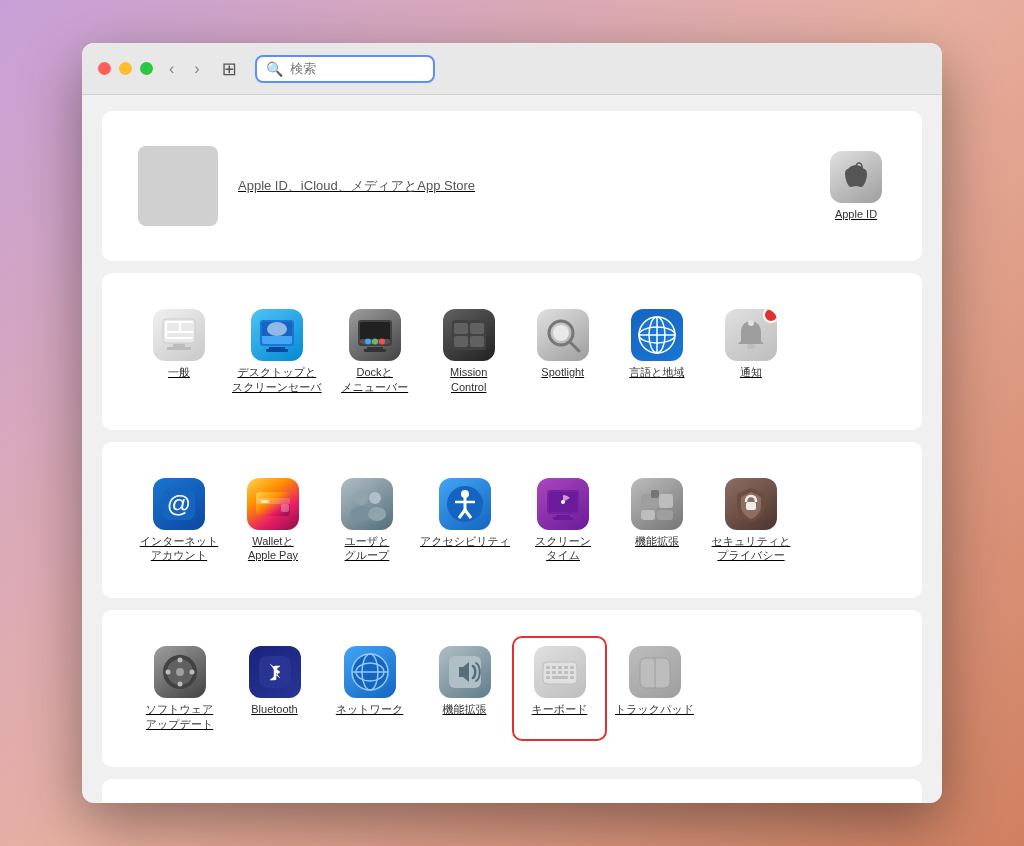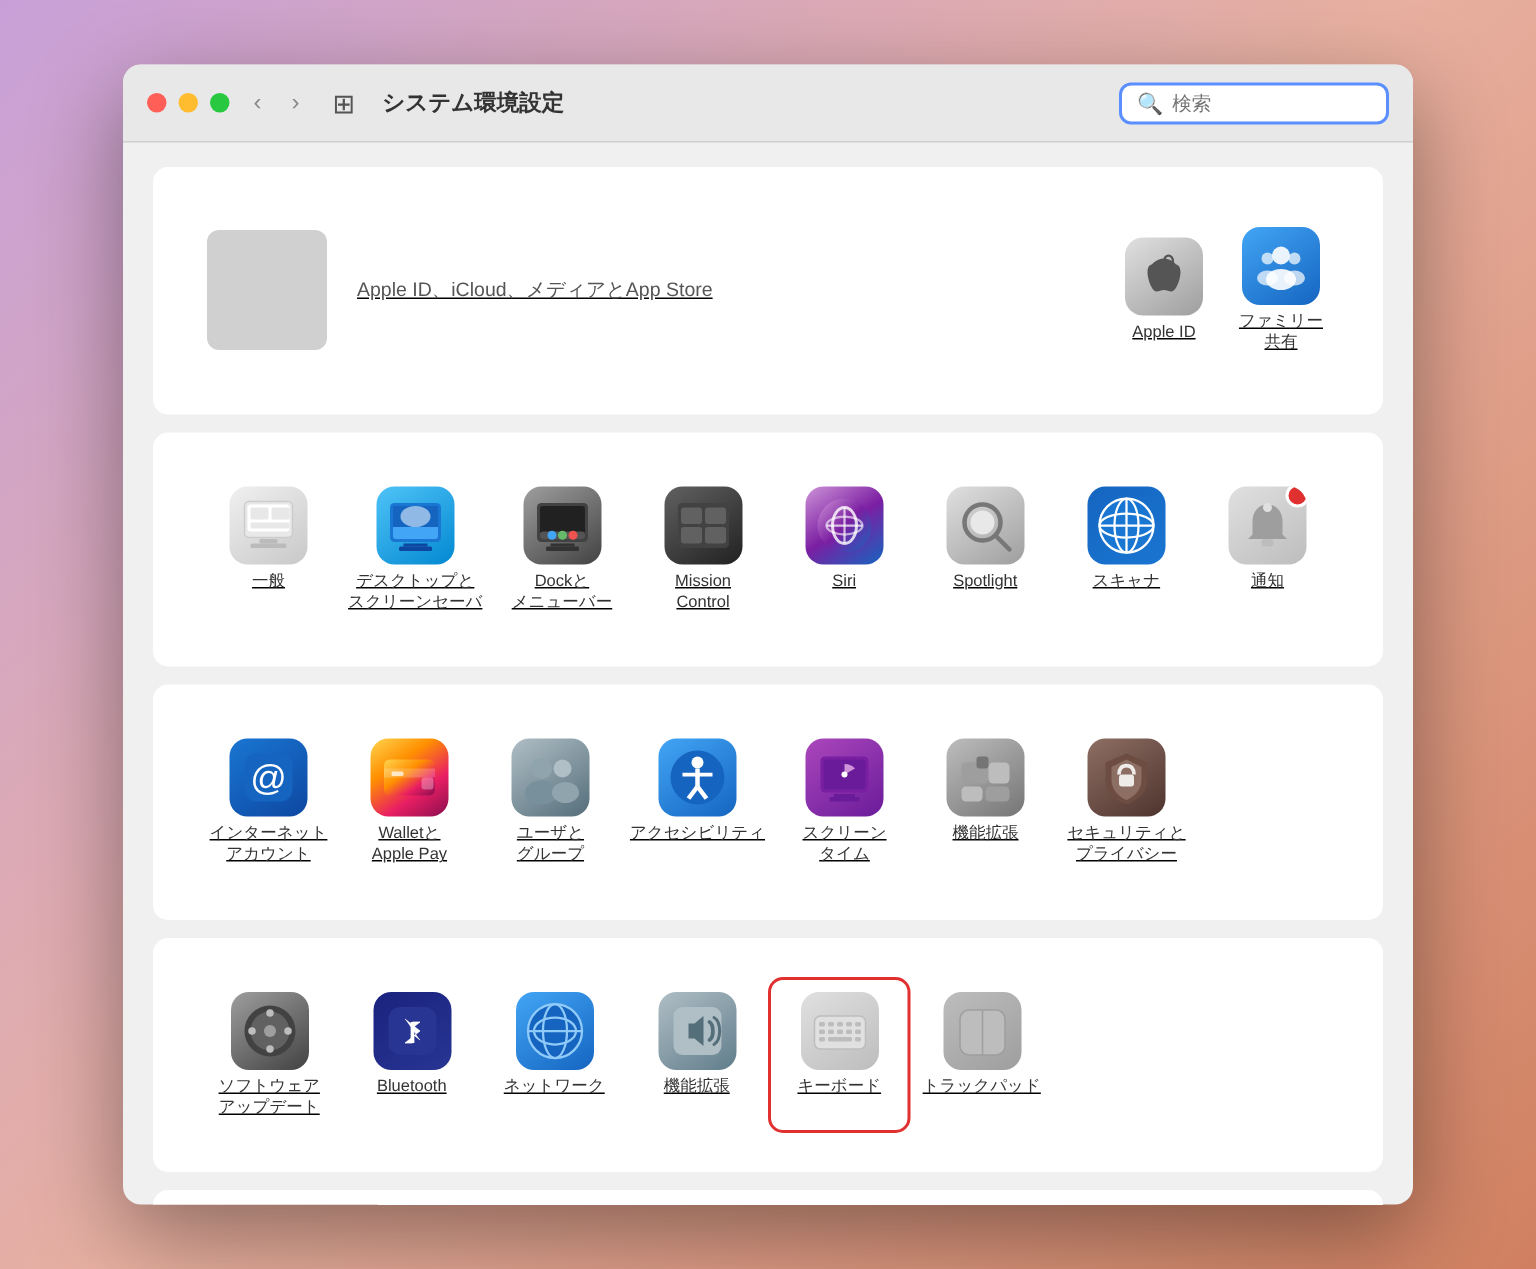--- a/index.html
+++ b/index.html
@@ -208,21 +208,20 @@
 
   <div class="titlebar">
     <div class="traffic-lights">
       <div class="tl tl-red"></div>
       <div class="tl tl-yellow"></div>
       <div class="tl tl-green"></div>
     </div>
     <button class="nav-btn">‹</button>
     <button class="nav-btn">›</button>
     <button class="grid-btn">⊞</button>
-    <span class="title-text">システム環境設定</span>
     <div class="search-box">
       <span class="search-icon">🔍</span>
       <input class="search-input" type="text" placeholder="検索" style="">
     </div>
   </div>
 
   <div class="content">
 
     <div class="section">
       <div class="user-section">
@@ -233,33 +232,20 @@
           <div class="icon-item">
             <div class="icon-img icon-appleid">
               <svg width="36" height="36" viewBox="0 0 36 36">
                 <path d="M18 6 C13 6 10 10 10 10 C10 10 7 10 7 15 C7 20 10 28 13 28 C15 28 16 27 18 27 C20 27 21 28 23 28 C26 28 29 20 29 15 C29 10 26 10 26 10 C26 10 23 6 18 6Z" fill="#555"></path>
                 <ellipse cx="21" cy="8" rx="3" ry="4" fill="none" stroke="#555" stroke-width="1.5"></ellipse>
               </svg>
             </div>
             <span class="icon-label">Apple ID</span>
           </div>
 
-          <div class="icon-item">
-            <div class="icon-img icon-family">
-              <svg width="38" height="38" viewBox="0 0 38 38">
-                <circle cx="19" cy="12" r="6" fill="white" opacity="0.9"></circle>
-                <ellipse cx="19" cy="28" rx="10" ry="7" fill="white" opacity="0.9"></ellipse>
-                <circle cx="10" cy="14" r="4" fill="white" opacity="0.7"></circle>
-                <circle cx="28" cy="14" r="4" fill="white" opacity="0.7"></circle>
-                <ellipse cx="10" cy="27" rx="7" ry="5" fill="white" opacity="0.7"></ellipse>
-                <ellipse cx="28" cy="27" rx="7" ry="5" fill="white" opacity="0.7"></ellipse>
-              </svg>
-            </div>
-            <span class="icon-label">ファミリー<br>共有</span>
-          </div>
         </div>
       </div>
     </div>
 
     <div class="section">
       <div class="icons-grid">
 
         <div class="icon-item">
           <div class="icon-img icon-general">
             <svg width="40" height="40" viewBox="0 0 40 40">
@@ -311,39 +297,20 @@
               <rect x="3" y="5" width="34" height="30" rx="3" fill="#424242"></rect>
               <rect x="5" y="8" width="14" height="11" rx="2" fill="#616161"></rect>
               <rect x="21" y="8" width="14" height="11" rx="2" fill="#616161"></rect>
               <rect x="5" y="21" width="14" height="11" rx="2" fill="#616161"></rect>
               <rect x="21" y="21" width="14" height="11" rx="2" fill="#616161"></rect>
             </svg>
           </div>
           <span class="icon-label">Mission<br>Control</span>
         </div>
 
-        <div class="icon-item">
-          <div class="icon-img icon-siri">
-            <svg width="40" height="40" viewBox="0 0 40 40">
-              <defs>
-                <linearGradient id="sg" x1="0%" y1="0%" x2="100%" y2="100%">
-                  <stop offset="0%" stop-color="#ce93d8"></stop>
-                  <stop offset="50%" stop-color="#7b1fa2"></stop>
-                  <stop offset="100%" stop-color="#1565c0"></stop>
-                </linearGradient>
-              </defs>
-              <circle cx="20" cy="20" r="18" fill="url(#sg)"></circle>
-              <ellipse cx="20" cy="20" rx="8" ry="12" fill="none" stroke="white" stroke-width="2" opacity="0.8"></ellipse>
-              <ellipse cx="20" cy="20" rx="12" ry="6" fill="none" stroke="white" stroke-width="1.5" opacity="0.6"></ellipse>
-              <line x1="20" y1="8" x2="20" y2="32" stroke="white" stroke-width="1.5" opacity="0.7"></line>
-              <line x1="8" y1="20" x2="32" y2="20" stroke="white" stroke-width="1.5" opacity="0.7"></line>
-            </svg>
-          </div>
-          <span class="icon-label">Siri</span>
-        </div>
 
         <div class="icon-item">
           <div class="icon-img icon-spotlight">
             <svg width="40" height="40" viewBox="0 0 40 40">
               <circle cx="18" cy="18" r="12" fill="none" stroke="#777" stroke-width="3"></circle>
               <circle cx="18" cy="18" r="8" fill="#e8e8e8"></circle>
               <line x1="27" y1="27" x2="36" y2="36" stroke="#777" stroke-width="3" stroke-linecap="round"></line>
             </svg>
           </div>
           <span class="icon-label">Spotlight</span>
@@ -353,21 +320,21 @@
           <div class="icon-img icon-language">
             <svg width="40" height="40" viewBox="0 0 40 40">
               <circle cx="20" cy="20" r="18" fill="#1976d2"></circle>
               <ellipse cx="20" cy="20" rx="8" ry="18" fill="none" stroke="white" stroke-width="1.5"></ellipse>
               <ellipse cx="20" cy="20" rx="18" ry="8" fill="none" stroke="white" stroke-width="1.5"></ellipse>
               <line x1="2" y1="20" x2="38" y2="20" stroke="white" stroke-width="1.5"></line>
               <line x1="20" y1="2" x2="20" y2="38" stroke="white" stroke-width="1.5"></line>
               <circle cx="20" cy="20" r="18" fill="none" stroke="white" stroke-width="1.5"></circle>
             </svg>
           </div>
-          <span class="icon-label">スキャナ</span>
+          <span class="icon-label">言語と地域</span>
         </div>
 
         <div class="icon-item">
           <div class="icon-img icon-notification" style="position:relative">
             <svg width="40" height="40" viewBox="0 0 40 40">
               <path d="M20 6 C14 6 10 11 10 17 L10 26 L7 29 L33 29 L30 26 L30 17 C30 11 26 6 20 6Z" fill="#9e9e9e"></path>
               <rect x="16" y="29" width="8" height="5" rx="2" fill="#bdbdbd"></rect>
               <circle cx="20" cy="8" r="3" fill="#e0e0e0"></circle>
             </svg>
             <div class="badge"></div>

